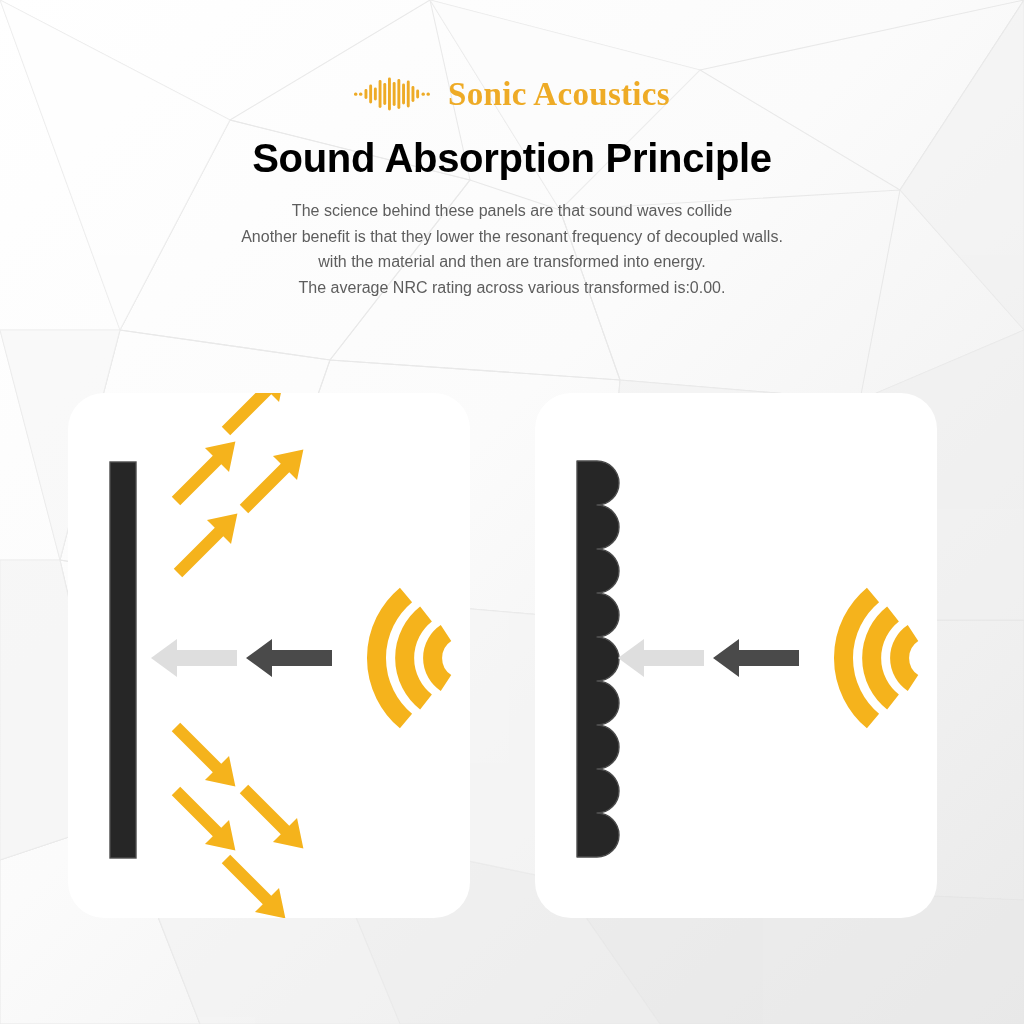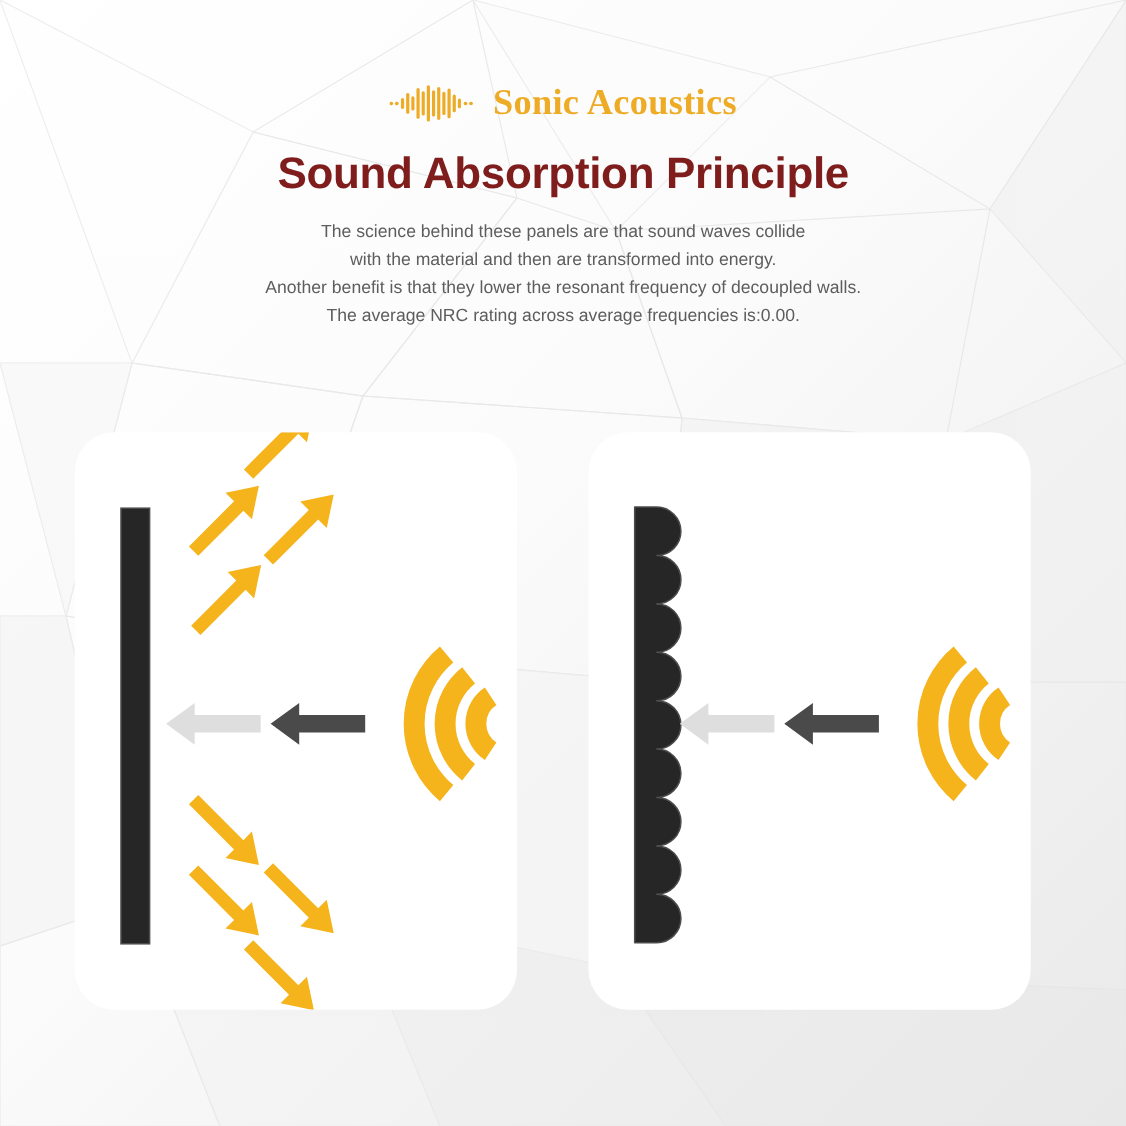--- a/index.html
+++ b/index.html
@@ -56,21 +56,21 @@
     color: #eeab26;
     letter-spacing: 0.3px;
     line-height: 1;
     white-space: nowrap;
   }
   .page-title {
     margin: 22px 0 10px 0;
     font-family: "Liberation Sans", sans-serif;
     font-size: 40px;
     font-weight: 700;
-    color: #7f1d1d;
+    color: #000000;
     letter-spacing: -0.3px;
     line-height: 1.1;
   }
   .intro {
     margin: 18px auto 0 auto;
     width: 820px;
     font-size: 16px;
     line-height: 25.5px;
     color: #5d5d5d;
     font-weight: 400;
@@ -172,23 +172,23 @@
           <rect x="72.5" y="15.5" width="3.4" height="3.2" rx="1.5"></rect>
         </g>
       </svg>
       <span class="brand-name">Sonic Acoustics</span>
     </div>
 
     <h1 class="page-title">Sound Absorption Principle</h1>
 
     <div class="intro">
       <span class="intro-line">The science behind these panels are that sound waves collide</span>
+      <span class="intro-line">Another benefit is that they lower the resonant frequency of decoupled walls.</span>
       <span class="intro-line">with the material and then are transformed into energy.</span>
-      <span class="intro-line">Another benefit is that they lower the resonant frequency of decoupled walls.</span>
-      <span class="intro-line">The average NRC rating across average frequencies is:0.00.</span>
+      <span class="intro-line">The average NRC rating across various transformed is:0.00.</span>
     </div>
   </div>
 
   <div class="cards">
 
     <div class="card card-left">
       <svg class="card-svg" viewBox="0 0 402 525">
         <defs>
 
           <g id="arrUpR">

